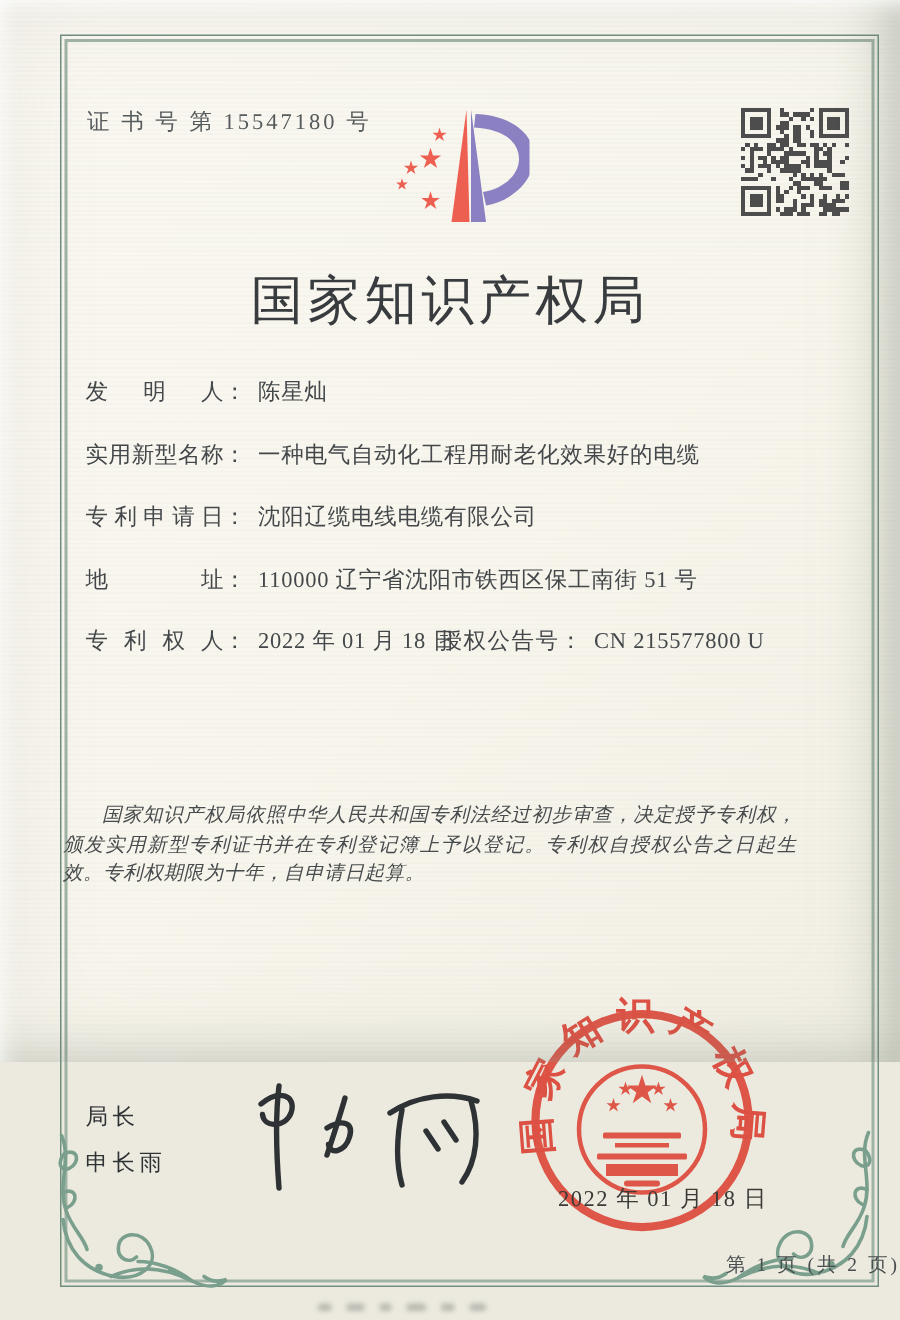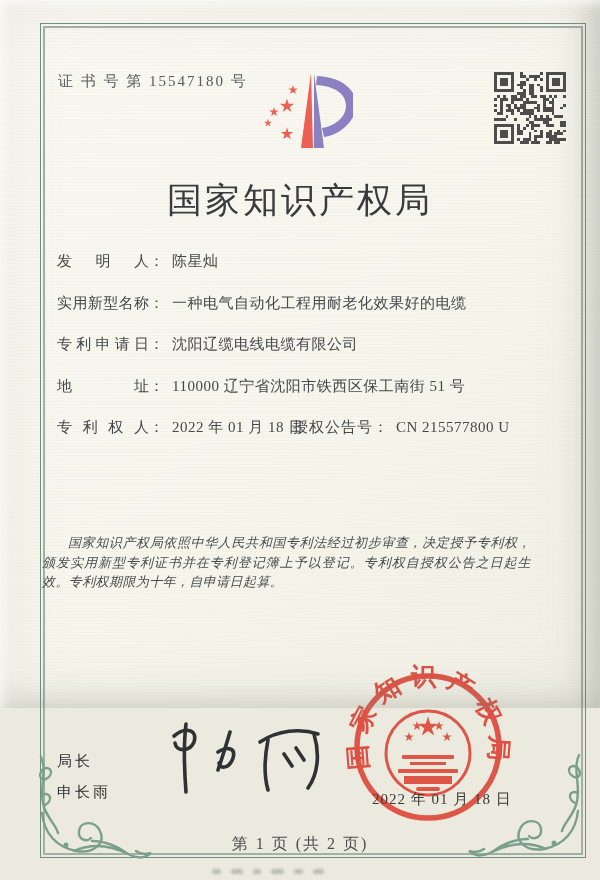--- a/index.html
+++ b/index.html
@@ -40,28 +40,28 @@
   .colon{display:inline-block;margin-right:8px;}
   .fvalue{letter-spacing:.5px;}
   .grant-right{position:absolute;left:236px;top:0;}
   .grant-right .flabel{width:auto;letter-spacing:1px;text-align-last:auto;}
   
   .paras{position:absolute;left:42px;top:521px;width:489px;z-index:3;color:#474b4d;margin-top:12px;}
   .paras p{margin:0 0 9px 0;font-size:13px;line-height:19.5px;letter-spacing:.4px;
     text-indent:2em;font-style:italic;text-align:justify;}
   
   .signer{position:absolute;left:57px;top:735px;z-index:4;
-    font-family:"Liberation Sans", sans-serif;font-size:15px;letter-spacing:3px;color:#2e3234;margin-top:17px;}
+    font-family:"Liberation Sans", sans-serif;font-size:15px;letter-spacing:3px;color:#2e3234;}
   .signer div{margin-bottom:12px;}
   .signature{position:absolute;left:148px;top:718px;z-index:4;}
   .seal{position:absolute;left:338px;top:657px;z-index:3;opacity:.92;}
   .issue-date{position:absolute;left:372px;top:790px;z-index:5;font-size:15px;
     letter-spacing:1px;color:#3b3a37;}
-  .footer{position:absolute;left:0;top:834px;width:100%;text-align:center;z-index:3;
-    font-size:16px;letter-spacing:2px;color:#4a4e50;font-family:Liberation Serif, serif;}
+  .footer{position:absolute;left:0;top:834px;width:100%;text-align:right;z-index:3;
+    font-size:13px;letter-spacing:2px;color:#4a4e50;font-family:Liberation Serif, serif;}
   
   .smudge{position:absolute;left:212px;top:869px;display:flex;gap:10px;z-index:2;
     filter:blur(1.6px);opacity:.55;}
   .smudge span{display:inline-block;height:5px;background:#8f938b;border-radius:2px;}
   .smudge span:nth-child(1){width:9px}.smudge span:nth-child(2){width:12px}
   .smudge span:nth-child(3){width:8px}.smudge span:nth-child(4){width:13px}
   .smudge span:nth-child(5){width:9px}.smudge span:nth-child(6){width:11px}
   .defs{position:absolute;width:0;height:0;overflow:hidden;}
   .seal text{font-family:"Liberation Serif", serif;font-weight:600;}
 </style>

